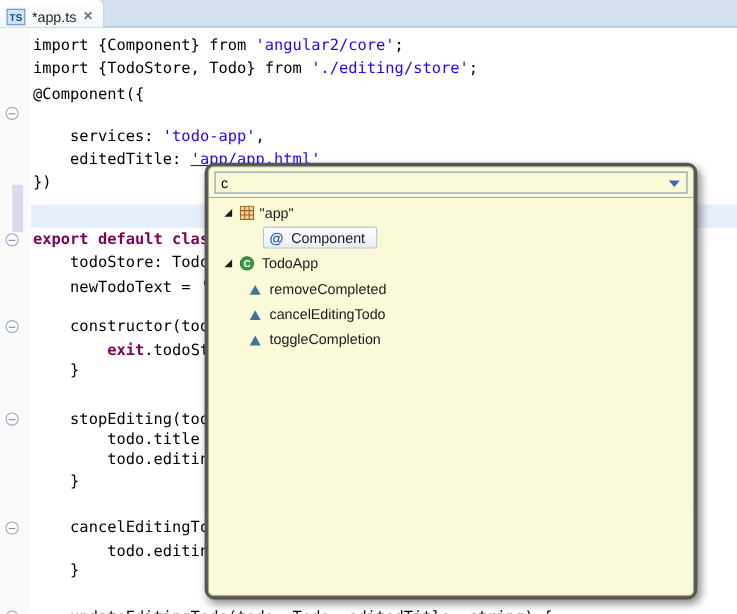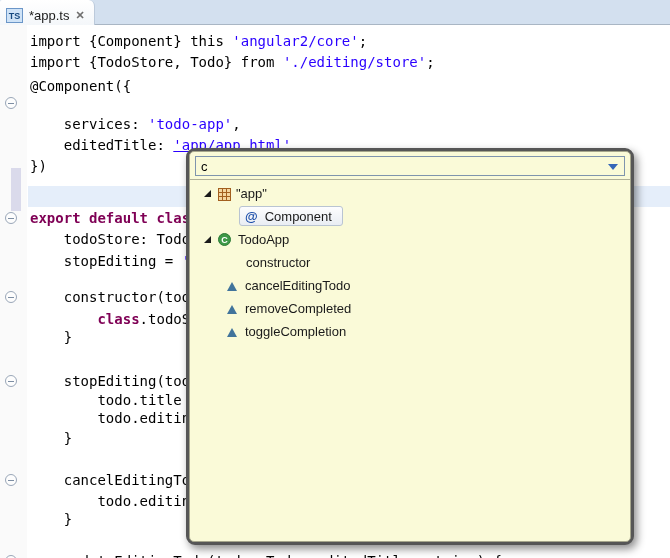--- a/index.html
+++ b/index.html
@@ -82,44 +82,44 @@
     <span class="ts-icon">TS</span>
     <span class="tab-title">*app.ts</span>
     <span class="tab-close">✕</span>
   </div>
 </div>
 
 <div class="editor">
   <div class="ruler"></div>
   <div class="diff-bar"></div>
   <div id="code-layer">
-      <div class="code-line" style="top: 7px;"><span class="seg-p">import {Component} this </span><span class="seg-s">'angular2/core'</span><span class="seg-p">;</span></div>
+      <div class="code-line" style="top: 7px;"><span class="seg-p">import {Component} from </span><span class="seg-s">'angular2/core'</span><span class="seg-p">;</span></div>
       <div class="code-line" style="top: 27.8px;"><span class="seg-p">import {TodoStore, Todo} from </span><span class="seg-s">'./editing/store'</span><span class="seg-p">;</span></div>
       <div class="code-line" style="top: 48.6px;"></div>
       <div class="code-line" style="top: 52px; text-align: center;"><span class="seg-p">@Component({</span></div>
       <div class="fold-icon" style="top: 72.4px;">
         <div class="dash"></div>
       </div>
       <div class="code-line" style="top: 90.2px;"><span class="seg-p">    services: </span><span class="seg-s">'todo-app'</span><span class="seg-p">,</span></div>
       <div class="code-line" style="top: 111px;"><span class="seg-p">    editedTitle: </span><span class="seg-l">'app/app.html'</span></div>
       <div class="code-line" style="top: 131.8px;"><span class="seg-p">})</span></div>
       <div class="current-line" style="top: 160.6px;"></div>
       <div class="code-line" style="top: 160.6px;"></div>
       <div class="code-line" style="top: 184.4px;"><span class="seg-k">export default class</span><span class="seg-p"> TodoApp {</span></div>
       <div class="fold-icon" style="top: 187.4px;">
         <div class="dash"></div>
       </div>
       <div class="code-line" style="top: 205.2px;"><span class="seg-p">    todoStore: TodoStore;</span></div>
-      <div class="code-line" style="top: 227px;"><span class="seg-p">    stopEditing = </span><span class="seg-s">''</span><span class="seg-p">;</span></div>
+      <div class="code-line" style="top: 227px;"><span class="seg-p">    newTodoText = </span><span class="seg-s">''</span><span class="seg-p">;</span></div>
       <div class="code-line" style="top: 235.8px;"></div>
       <div class="code-line" style="top: 262.6px;"><span class="seg-p">    constructor(todoStore: TodoStore) {</span></div>
       <div class="fold-icon" style="top: 265.6px;">
         <div class="dash"></div>
       </div>
-      <div class="code-line" style="top: 285.4px;"><span class="seg-p">        </span><span class="seg-k">class</span><span class="seg-p">.todoStore = todoStore;</span></div>
+      <div class="code-line" style="top: 285.4px;"><span class="seg-p">        </span><span class="seg-k">exit</span><span class="seg-p">.todoStore = todoStore;</span></div>
       <div class="code-line" style="top: 303.2px;"><span class="seg-p">    }</span></div>
       <div class="code-line" style="top: 319px;"></div>
       <div class="code-line" style="top: 346.8px;"><span class="seg-p">    stopEditing(todo: Todo, editedTitle: string) {</span></div>
       <div class="fold-icon" style="top: 349.8px;">
         <div class="dash"></div>
       </div>
       <div class="code-line" style="top: 365.6px;"><span class="seg-p">        todo.title = editedTitle;</span></div>
       <div class="code-line" style="top: 384.4px;"><span class="seg-p">        todo.editing = false;</span></div>
       <div class="code-line" style="top: 404.2px;"><span class="seg-p">    }</span></div>
       <div class="code-line" style="top: 423px;"></div>
@@ -156,29 +156,26 @@
             <span class="icon-at">@</span>
             <span class="tree-label">Component</span>
           </span>
         </div>
         <div class="tree-row">
           <span class="tw-arrow" style="left: 14px;"></span>
           <span class="icon-class" style="left: 28px;">C</span>
           <span class="tree-label" style="left: 48px;">TodoApp</span>
         </div>
         <div class="tree-row">
-          <span class="tree-label" style="left: 56px;">constructor</span>
+          <span class="icon-method" style="left: 37px;"></span>
+          <span class="tree-label" style="left: 55px;">removeCompleted</span>
         </div>
         <div class="tree-row">
           <span class="icon-method" style="left: 37px;"></span>
           <span class="tree-label" style="left: 55px;">cancelEditingTodo</span>
-        </div>
-        <div class="tree-row">
-          <span class="icon-method" style="left: 37px;"></span>
-          <span class="tree-label" style="left: 55px;">removeCompleted</span>
         </div>
         <div class="tree-row">
           <span class="icon-method" style="left: 37px;"></span>
           <span class="tree-label" style="left: 55px;">toggleCompletion</span>
         </div>
       </div>
   </div>
 </div>
 
 </body></html>

